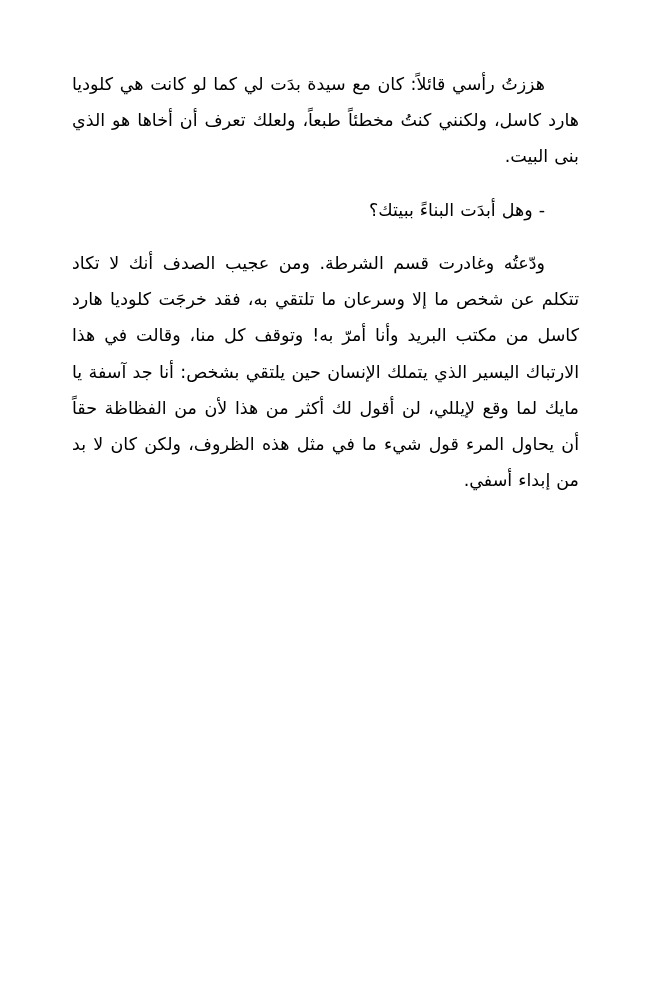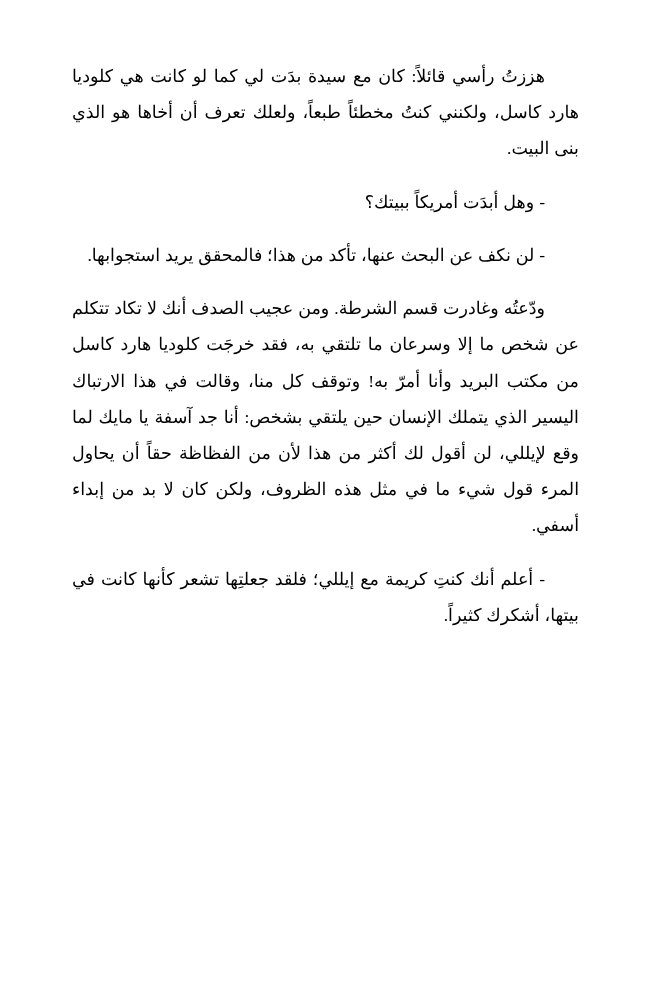--- a/index.html
+++ b/index.html
@@ -24,38 +24,35 @@
   .body-text {
     direction: rtl;
     text-align: justify;
     text-align-last: right;
     font-size: 17.5px;
     line-height: 2.07;
     letter-spacing: 0px;
     word-spacing: 0.5px;
   }
   .para {
-    margin: 0 0 17px 0;
+    margin: 8px 0 17px 0;
     text-indent: 0;
-    font-family: Liberation Serif, serif;
   }
   .para.indent {
     text-indent: 34px;
   }
   .para.dash {
     text-indent: 34px;
   }
   .para:last-child {
     margin-bottom: 0;
   }
 </style>
 </head>
 <body>
 
 <div class="page">
   <div class="body-text">
     <p class="para indent">هززتُ رأسي قائلاً: كان مع سيدة بدَت لي كما لو كانت هي كلوديا هارد كاسل، ولكنني كنتُ مخطئاً طبعاً، ولعلك تعرف أن أخاها هو الذي بنى البيت.</p>
-    <p class="para dash">- وهل أبدَت أمريكاً ببيتك؟</p>
-    <p class="para dash">- لن نكف عن البحث عنها، تأكد من هذا؛ فالمحقق يريد استجوابها.</p>
+    <p class="para dash">- وهل أبدَت البناءً ببيتك؟</p>
     <p class="para indent">ودّعتُه وغادرت قسم الشرطة. ومن عجيب الصدف أنك لا تكاد تتكلم عن شخص ما إلا وسرعان ما تلتقي به، فقد خرجَت كلوديا هارد كاسل من مكتب البريد وأنا أمرّ به! وتوقف كل منا، وقالت في هذا الارتباك اليسير الذي يتملك الإنسان حين يلتقي بشخص: أنا جد آسفة يا مايك لما وقع لإيللي، لن أقول لك أكثر من هذا لأن من الفظاظة حقاً أن يحاول المرء قول شيء ما في مثل هذه الظروف، ولكن كان لا بد من إبداء أسفي.</p>
-    <p class="para dash">- أعلم أنك كنتِ كريمة مع إيللي؛ فلقد جعلتِها تشعر كأنها كانت في بيتها، أشكرك كثيراً.</p>
   </div>
 </div>
 
 </body></html>

